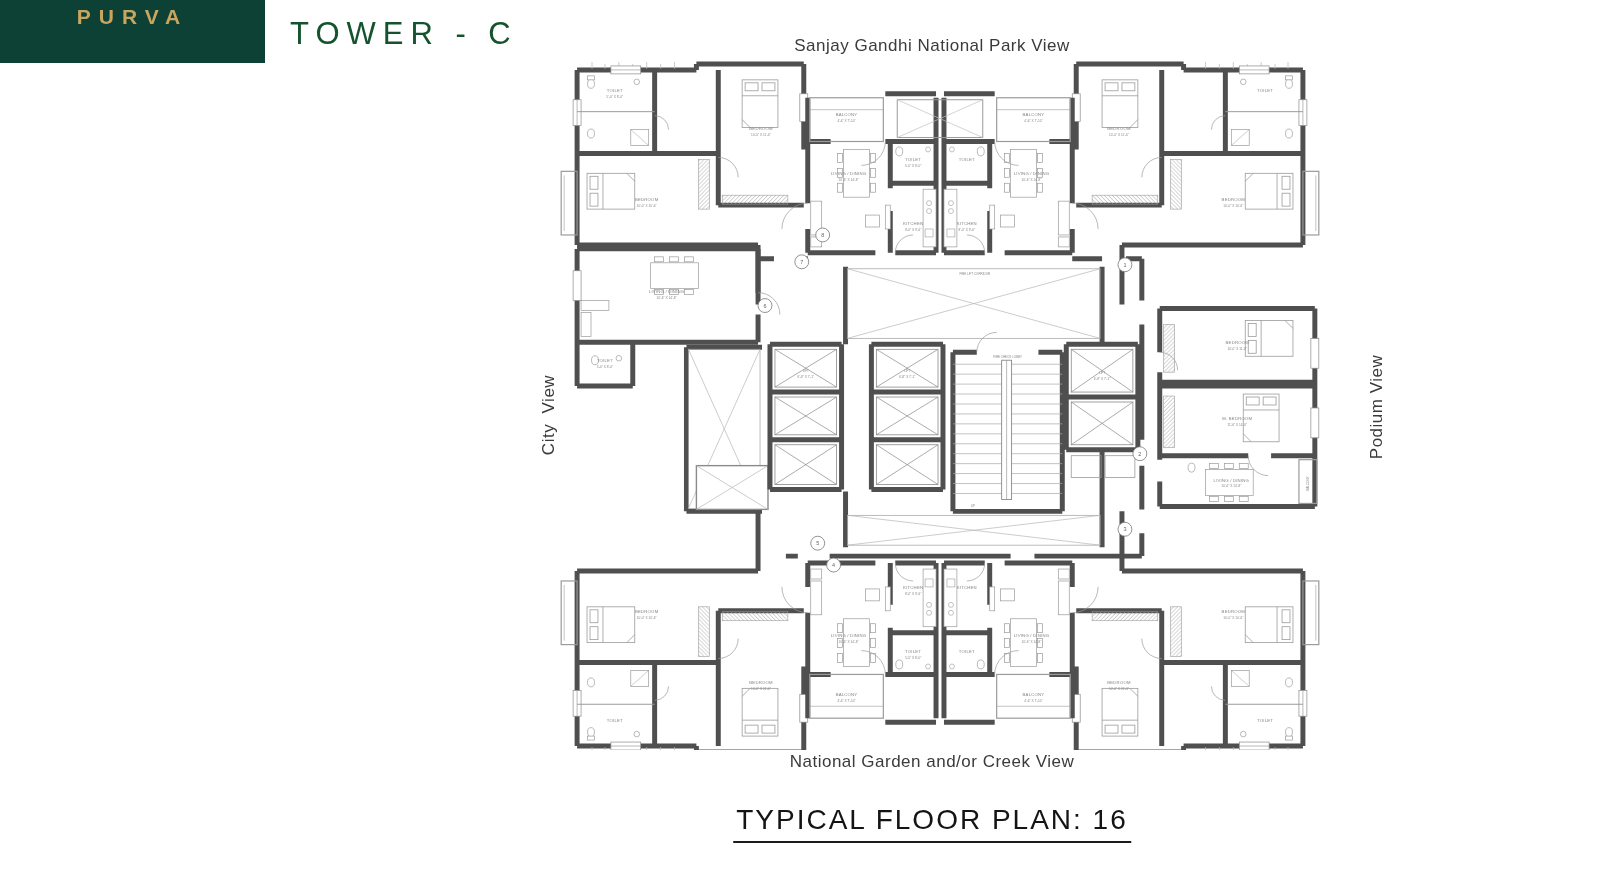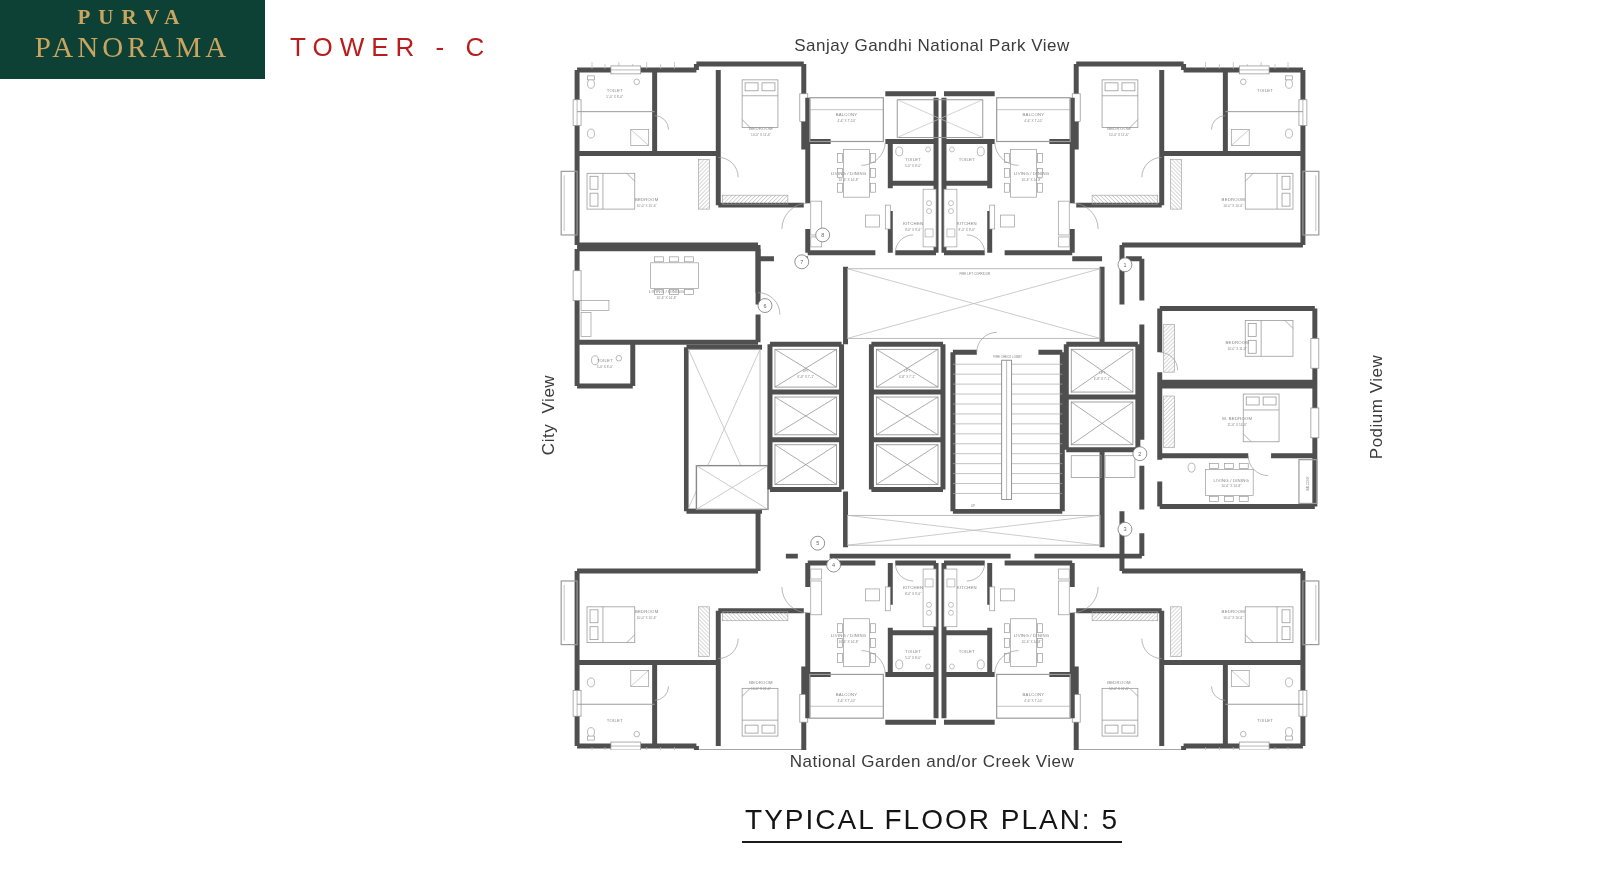--- a/index.html
+++ b/index.html
@@ -1,29 +1,29 @@
 <!DOCTYPE html>
 <html><head>
 <meta charset="utf-8">
 <style>
   html,body{margin:0;padding:0;}
   body{
     width:1600px;height:889px;position:relative;overflow:hidden;
     background:#ffffff;font-family:"Liberation Sans",sans-serif;
   }
   .logo{
-    position:absolute;left:0;top:0;width:265px;height:79px;
+    position:absolute;left:0;top:0;width:265px;height:63px;
     background:#0d4136;color:#c9a55f;text-align:center;
-    font-family:Liberation Serif, serif;
+    font-family:Liberation Sans, sans-serif;
   }
   .logo .l1{font-size:21px;letter-spacing:8px;margin-top:5px;font-weight:600;}
   .logo .l2{font-size:29px;letter-spacing:4px;margin-top:1px;font-weight:500;}
   .tower{
-    position:absolute;left:290px;top:32px;font-size:26px;letter-spacing:7px;
-    color:#b91c1c;font-weight:500;
+    position:absolute;left:290px;top:16px;font-size:31px;letter-spacing:7px;
+    color:#14532d;font-weight:500;
   }
   .vlabel{
     position:absolute;font-size:17px;color:#3b3b3b;letter-spacing:0.5px;
     white-space:pre;
   }
   .vlabel.h{transform:translateX(-50%);text-align:right;}
   .vlabel.v{transform:translate(-50%,-50%) rotate(-90deg);}
   .plan-title{
     position:absolute;left:932px;top:804px;transform:translateX(-50%);
     font-size:28px;letter-spacing:2px;color:#141414;font-weight:500;
@@ -34,31 +34,30 @@
   svg .dim{font-size:3.2px;}
   svg .rm{font-size:4.3px;letter-spacing:0.2px;}
   svg .tiny{font-size:3px;}
   svg .unum{font-size:5.5px;fill:#666;}
 </style>
 </head>
 <body>
 
 <div class="logo">
   <div class="l1">PURVA</div>
-  <div class="l2">PANORAMA</div>
 </div>
 
 <div class="tower">TOWER - C</div>
 
 <div class="vlabel h" style="left:932px;top:36px;">Sanjay Gandhi National Park View</div>
 <div class="vlabel h" style="left:932px;top:752px;">National Garden and/or Creek View</div>
 <div class="vlabel v" style="left:549px;top:415px;">City  View</div>
 <div class="vlabel v" style="left:1377px;top:407px;">Podium View</div>
 
-<div class="plan-title">TYPICAL FLOOR PLAN: 5</div>
+<div class="plan-title">TYPICAL FLOOR PLAN: 16</div>
 
 <div class="plan">
 <svg viewBox="0 0 790 700" width="790" height="696" xmlns="http://www.w3.org/2000/svg">
   <defs>
     <pattern id="hatch" width="4" height="4" patternUnits="userSpaceOnUse">
       <path d="M0,4 L4,0" stroke="#9a9a9a" stroke-width="0.6"></path>
     </pattern>
 
     <g id="bedV" stroke="#9a9a9a" stroke-width="0.8" fill="#fff">
       <rect x="0" y="0" width="36" height="48"></rect>

